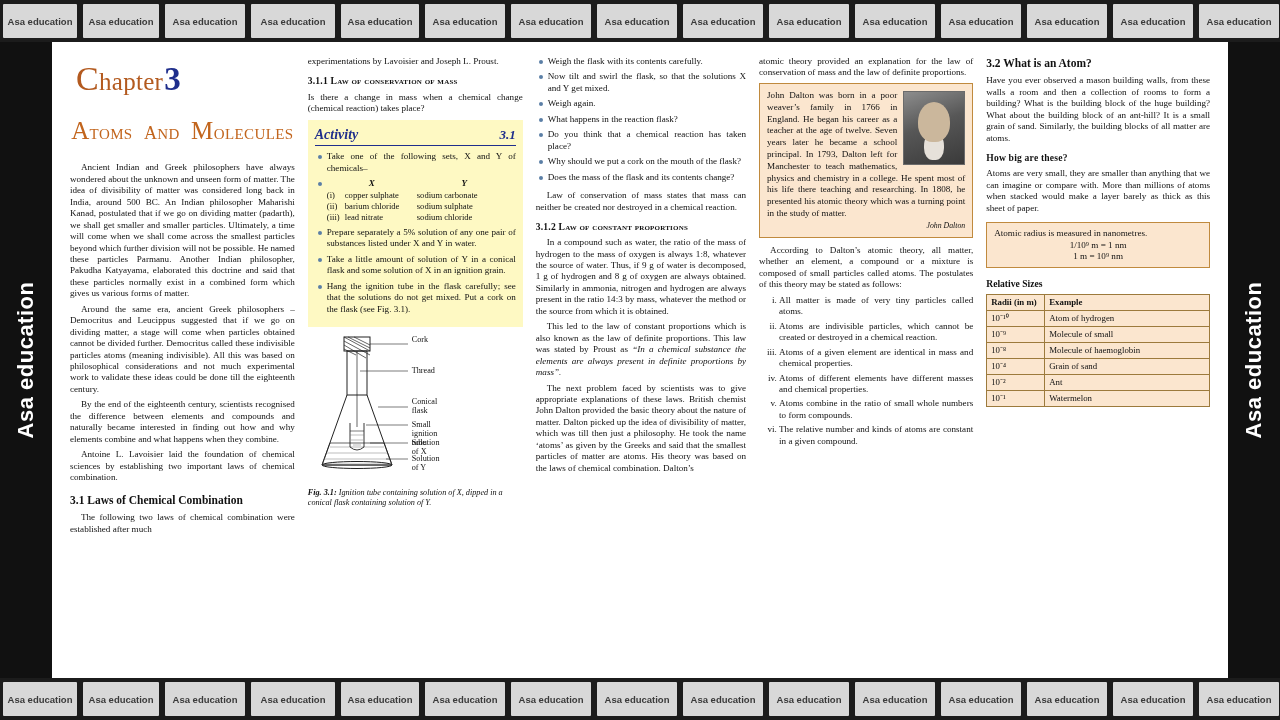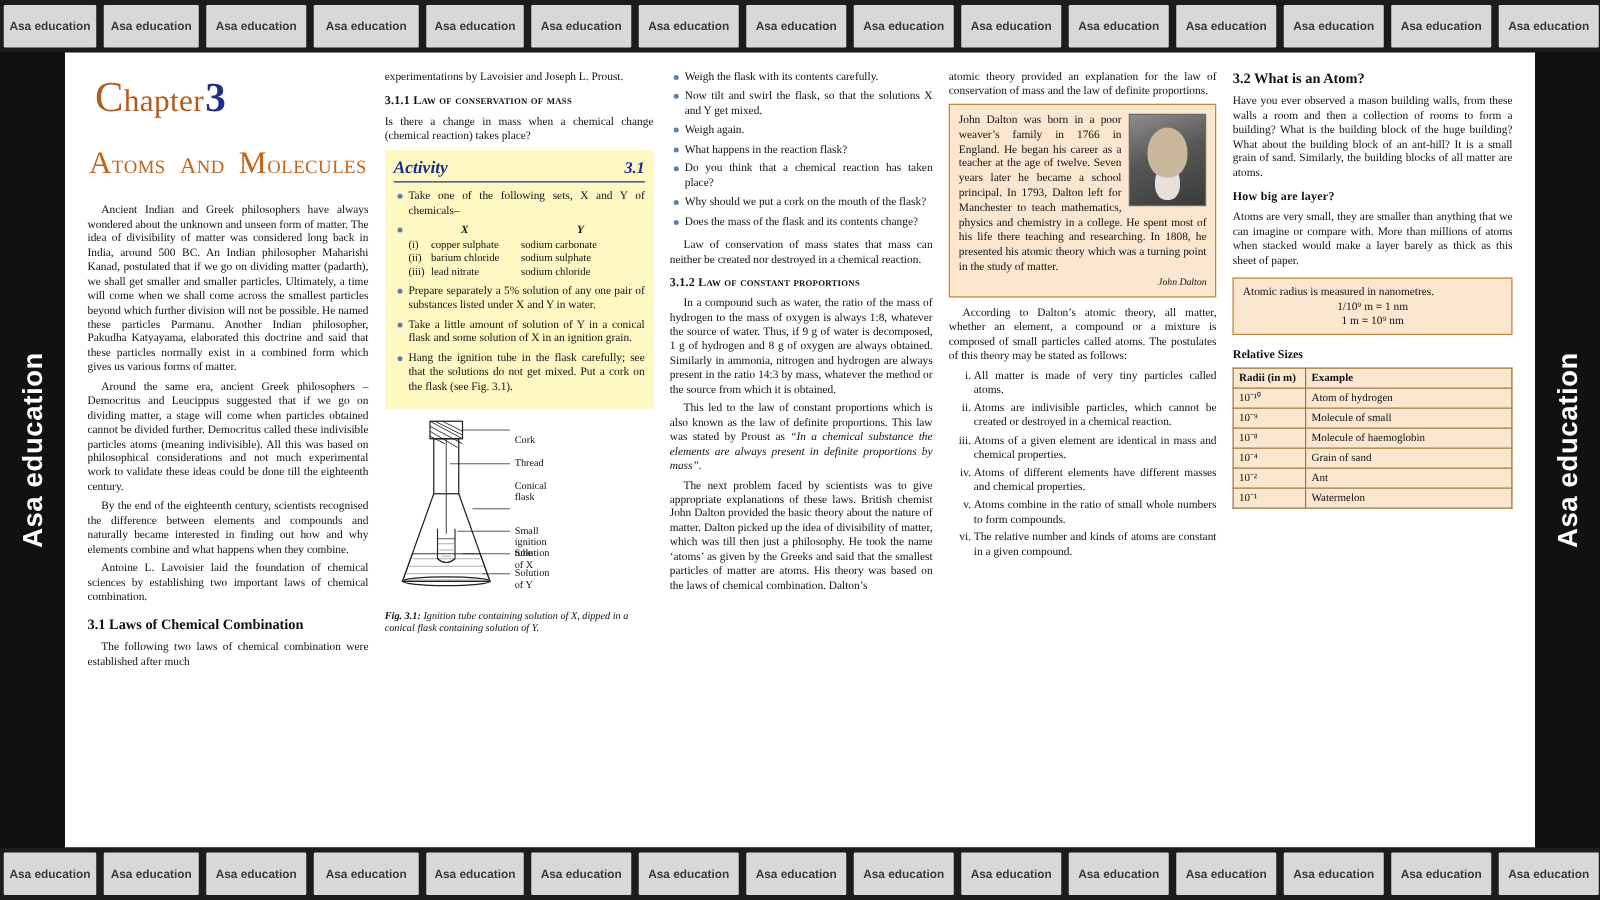--- a/index.html
+++ b/index.html
@@ -289,23 +289,23 @@
         <path d="M42 100 L56 100 M43 105 L55 105 M45 110 L53 110" stroke="#7a7a7a" stroke-width=".5"></path>
 
         <line x1="62" y1="9" x2="100" y2="9" stroke="#222" stroke-width=".6"></line>
         <line x1="52" y1="36" x2="100" y2="36" stroke="#222" stroke-width=".6"></line>
         <line x1="70" y1="72" x2="100" y2="72" stroke="#222" stroke-width=".6"></line>
         <line x1="58" y1="90" x2="100" y2="90" stroke="#222" stroke-width=".6"></line>
         <line x1="62" y1="108" x2="100" y2="108" stroke="#222" stroke-width=".6"></line>
         <line x1="78" y1="124" x2="100" y2="124" stroke="#222" stroke-width=".6"></line>
       </svg>
       <div style="position:absolute;left:104px;top:0px;font-size:8.2px;line-height:1.1">
-        <div style="position:absolute;top:12px">Cork</div>
+        <div style="position:absolute;top:0">Cork</div>
         <div style="position:absolute;top:31px">Thread</div>
-        <div style="position:absolute;top:49px">Conical flask</div>
+        <div style="position:absolute;top:62px">Conical flask</div>
         <div style="position:absolute;top:85px">Small ignition tube</div>
         <div style="position:absolute;top:103px">Solution of  X</div>
         <div style="position:absolute;top:119px">Solution of Y</div>
       </div>
     </div>
     <div class="figcap">
       <b>Fig. 3.1:</b>
       <span>Ignition tube containing solution of X, dipped in a conical flask containing solution of Y.</span>
     </div>
   </div>
@@ -343,21 +343,21 @@
       <li>Atoms of a given element are identical in mass and chemical properties.</li>
       <li>Atoms of different elements have different masses and chemical properties.</li>
       <li>Atoms combine in the ratio of small whole numbers to form compounds.</li>
       <li>The relative number and kinds of atoms are constant in a given compound.</li>
     </ol>
   </div>
 
   <div class="col c5">
     <h3 class="sec" style="margin-top:0">3.2  What is an Atom?</h3>
     <p class="noind">Have you ever observed a mason building walls, from these walls a room and then a collection of rooms to form a building? What is the building block of the huge building? What about the building block of an ant-hill? It is a small grain of sand. Similarly, the building blocks of all matter are atoms.</p>
-    <h4 class="sub" style="font-variant:normal">How big are layer?</h4>
+    <h4 class="sub" style="font-variant:normal">How big are these?</h4>
     <p class="noind">Atoms are very small, they are smaller than anything that we can imagine or compare with. More than millions of atoms when stacked would make a layer barely as thick as this sheet of paper.</p>
 
     <div class="atomic-box">
       <div>Atomic radius is measured in nanometres.</div>
       <div class="ln">1/10⁹ m   =   1 nm</div>
       <div class="ln">1 m   =   10⁹ nm</div>
     </div>
 
     <table class="rs">
       <caption>Relative Sizes</caption>

